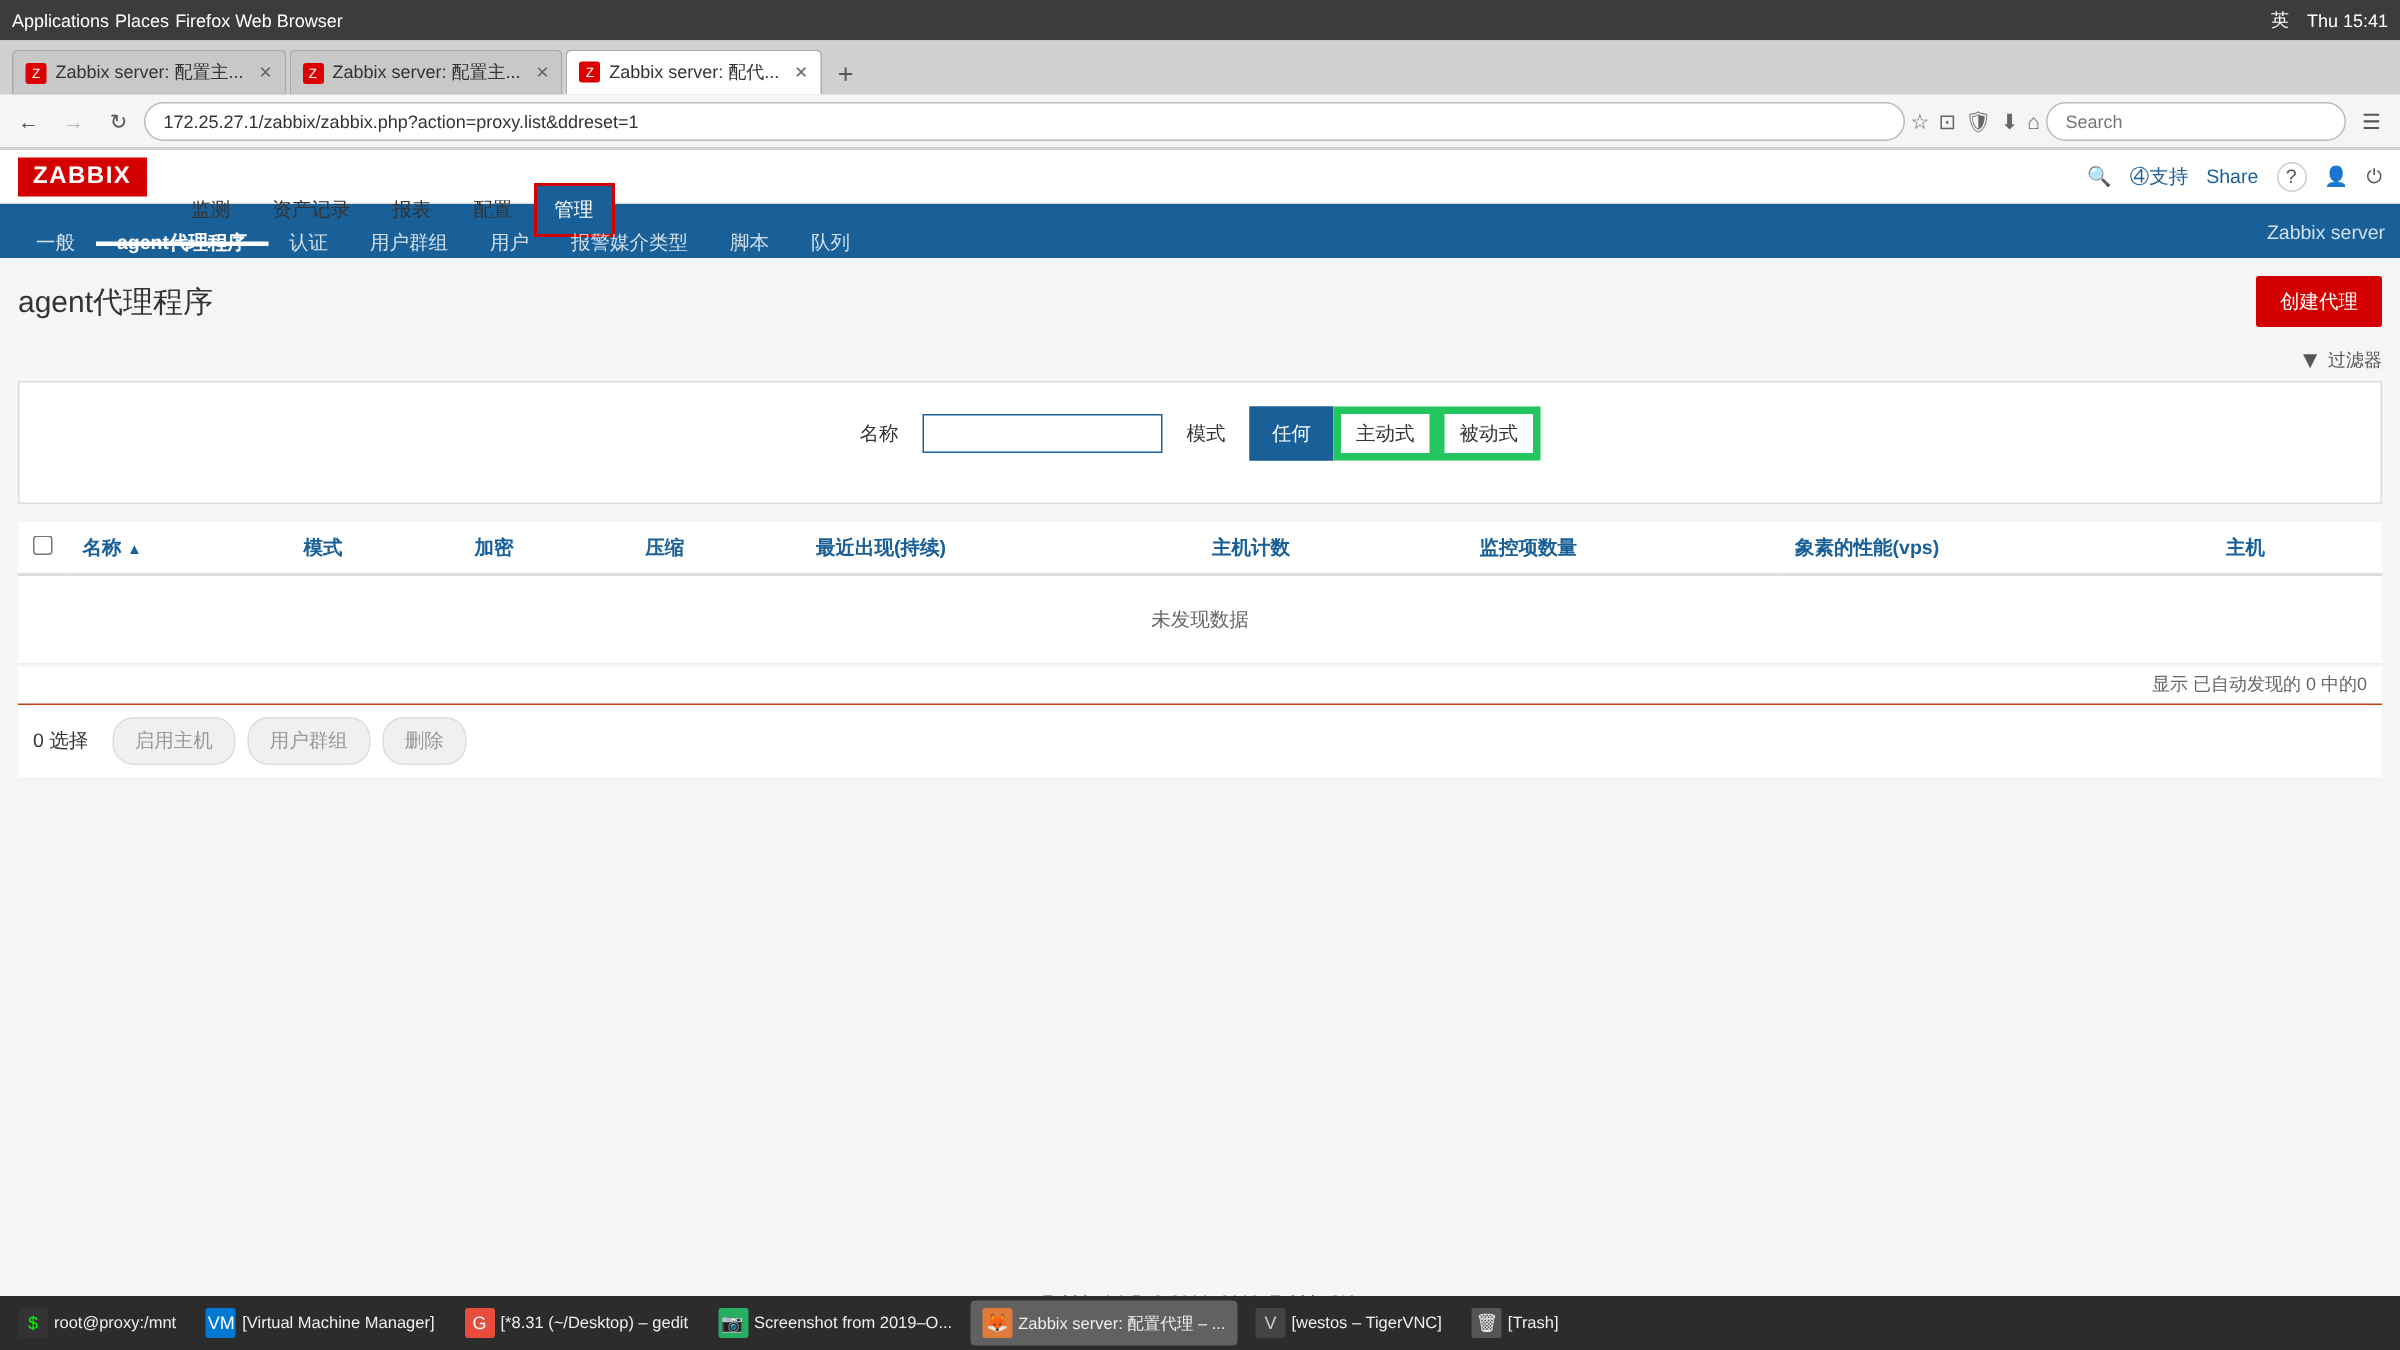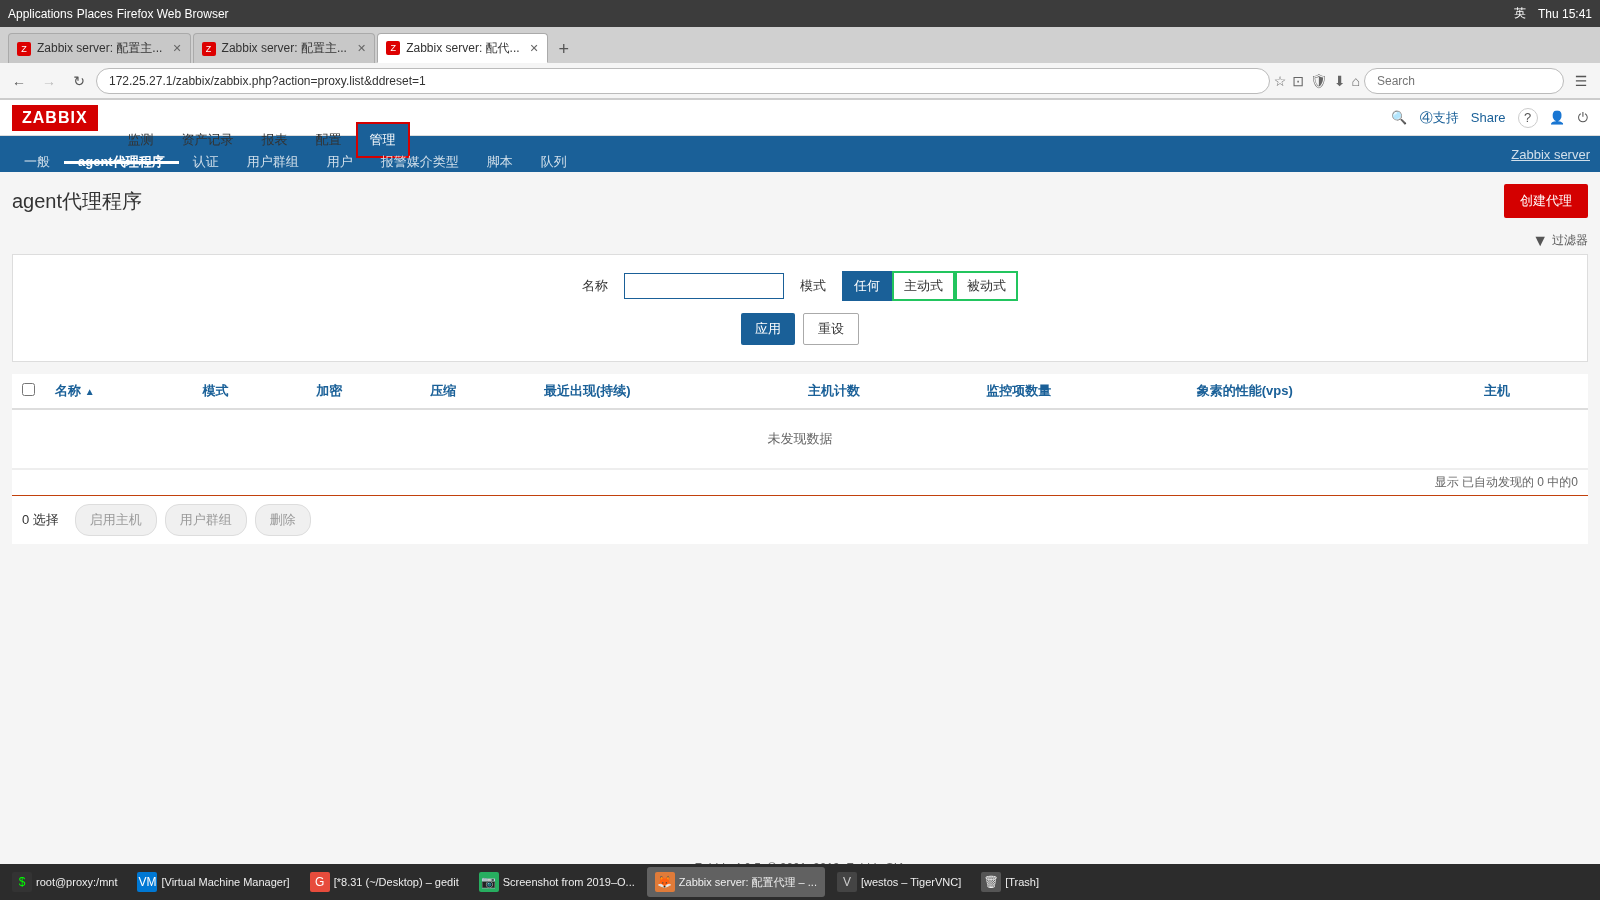--- a/index.html
+++ b/index.html
@@ -193,21 +193,20 @@
     }
     .subnav-item.active {
       color: white;
       border-bottom: 3px solid white;
       font-weight: bold;
     }
     .subnav-right {
       margin-left: auto;
       color: rgba(255,255,255,0.8);
       font-size: 13px;
-      text-decoration: underline;
     }
 
     
     .page-area {
       padding: 0 12px 12px 12px;
       background: #f5f5f5;
       min-height: calc(900px - 27px - 36px - 36px - 36px - 36px - 60px);
     }
 
     
@@ -247,21 +246,21 @@
       color: #333;
       border: 1px solid #aaa;
       padding: 6px 14px;
       cursor: pointer;
       font-size: 13px;
       border-radius: 2px;
     }
     .btn-mode {
       background: white;
       color: #333;
-      border: 2px solid #22c55e;
+      border: 5px solid #22c55e;
       padding: 4px 10px;
       cursor: pointer;
       font-size: 13px;
     }
     .btn-mode.active {
       background: #1a6098;
       color: white;
       border-color: #1a6098;
     }
     .btn-disabled {
@@ -515,24 +514,20 @@
     <div class="filter-section">
       <div class="filter-row">
         <span class="filter-label">名称</span>
         <input class="filter-input" type="text" value="" style="">
         <span class="filter-label">模式</span>
         <div class="mode-buttons">
           <button class="btn-mode active">任何</button>
           <button class="btn-mode">主动式</button>
           <button class="btn-mode">被动式</button>
         </div>
-      </div>
-      <div class="filter-buttons">
-        <button class="btn-primary">应用</button>
-        <button class="btn-secondary">重设</button>
       </div>
     </div>
 
     <table class="data-table">
       <thead>
         <tr>
           <th class="th-check">
             <input type="checkbox" style="">
           </th>
           <th>

